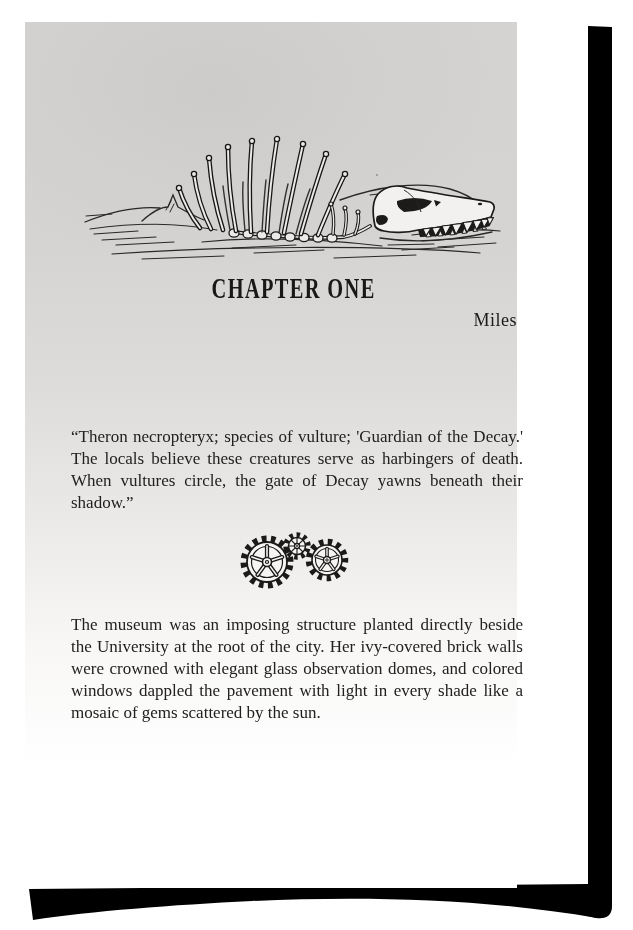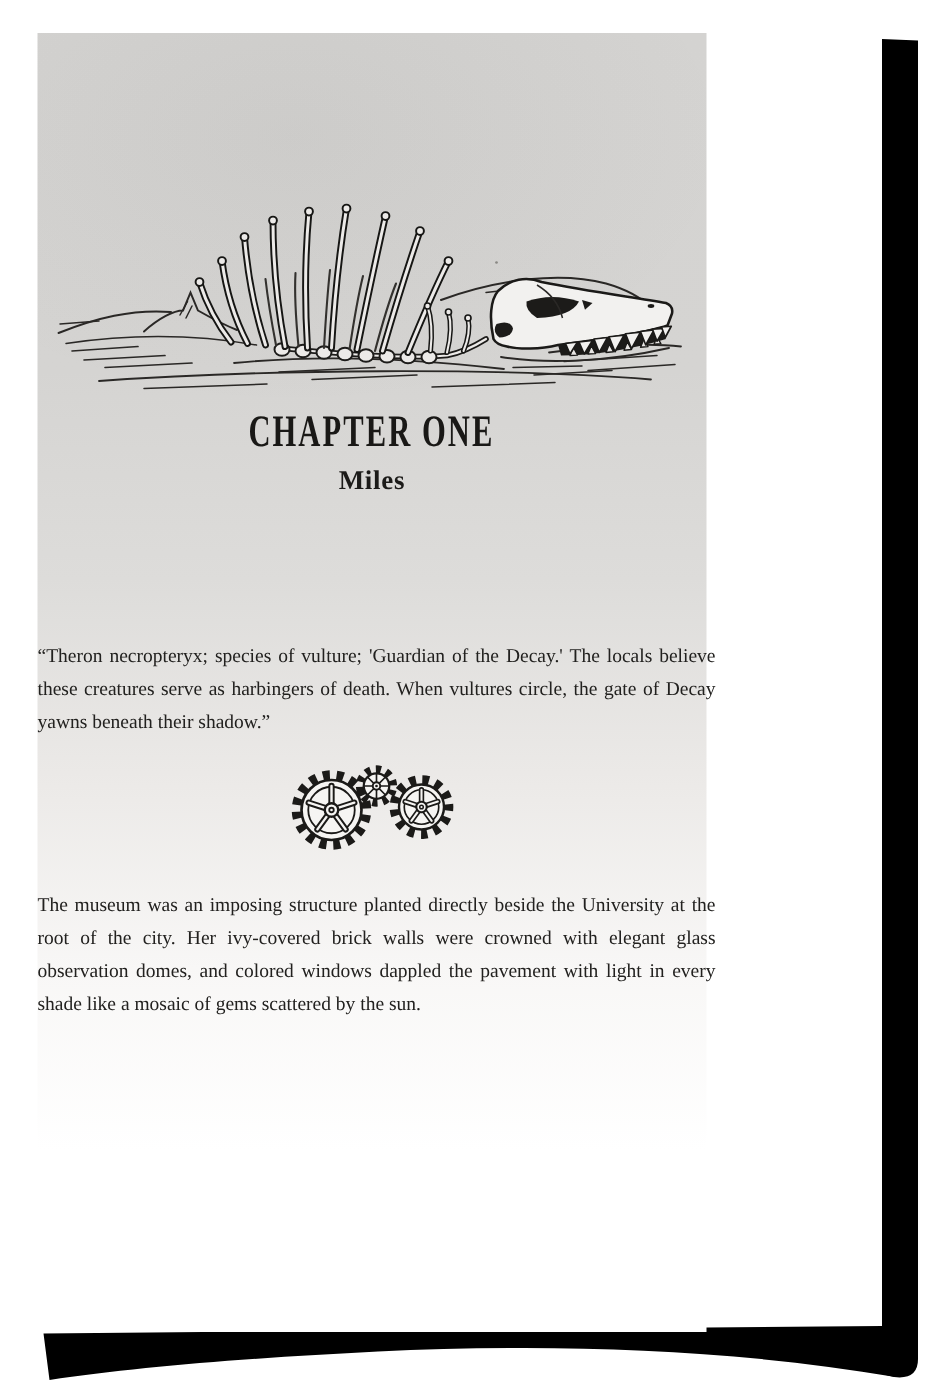--- a/index.html
+++ b/index.html
@@ -6,34 +6,35 @@
   .canvas{
     position:relative;width:633px;height:930px;background:#ffffff;
     overflow:hidden;font-family:"Liberation Serif", serif;
   }
   .shadow-svg{position:absolute;left:0;top:0;z-index:0;}
   .page{
     position:absolute;left:25px;top:22px;width:446px;height:866px;z-index:1;
     background-image:
       radial-gradient(ellipse 420px 260px at 38% 8%, rgba(60,60,58,0.05), rgba(0,0,0,0) 70%),
       linear-gradient(180deg,#d4d3d1 0%,#d5d4d2 26%,#dddcda 42%,#eceae8 58%,#f8f7f6 72%,#ffffff 86%);
+    padding-left: 46px;
   }
   .illustration{display:block;margin:112px auto 0 auto;}
   .chapter-title{
     margin-top:9px;text-align:center;line-height:1;color:#191816;
     font-size:30px;font-weight:700;white-space:nowrap;
   }
   .chapter-title .squeeze{display:inline-block;transform:scaleX(0.68);transform-origin:center;letter-spacing:2px;}
   .chapter-subtitle{
-    margin-top:8px;text-align:center;line-height:1;color:#1c1b19;
-    font-size:18px;font-weight:700;letter-spacing:0.5px;
+    margin-top:8px;text-align:right;line-height:1;color:#1c1b19;
+    font-size:18px;font-weight:400;letter-spacing:0.5px;
   }
   .text-col{width:452px;margin:0 auto;}
   .text-col p{
-    margin:0 0 16px 0;color:#22211f;font-size:13px;line-height:22px;
+    margin:0 0 16px 0;color:#22211f;font-size:17px;line-height:22px;
     text-align:justify;hyphens:manual;-webkit-hyphens:manual;
   }
   .text-col p.first{margin-top:97px;}
   .divider{display:flex;justify-content:center;margin:10px 0 20px 0;}
 </style>
 </head>
 <body>
 
 <div class="canvas">
 

